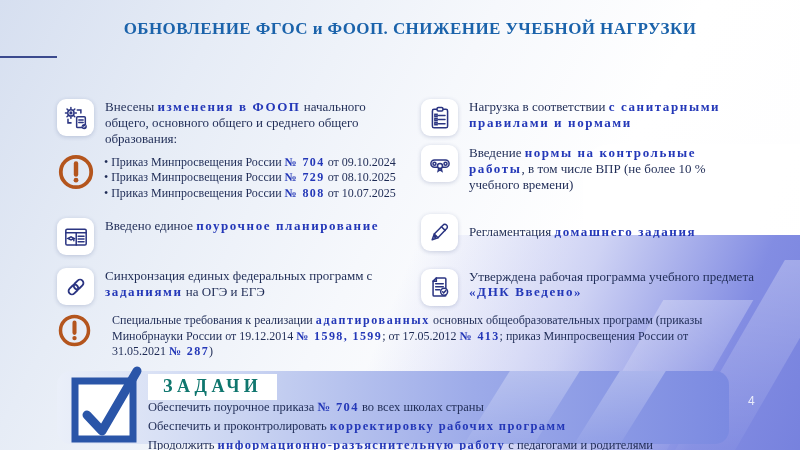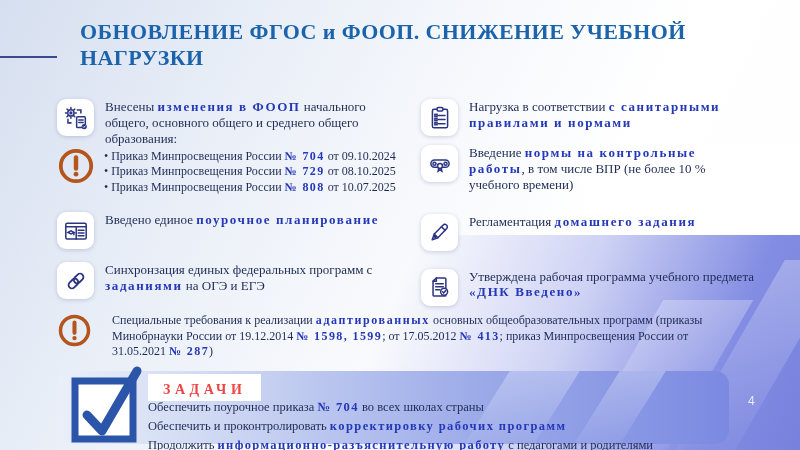--- a/index.html
+++ b/index.html
@@ -12,55 +12,55 @@
   .white-panel{position:absolute; left:583px; top:144px; width:250px; height:176px;
     background:rgba(255,255,255,.6); border-radius:26px;}
   #blob{position:absolute; left:160px; top:235px; right:-60px; bottom:-60px;
     background:linear-gradient(112deg, rgba(126,137,226,0) 32%, rgba(126,137,226,.38) 55%, rgba(120,131,224,.92) 76%, #7580dd 92%);}
   .streak{position:absolute; background:linear-gradient(180deg,rgba(255,255,255,.28),rgba(255,255,255,.04)); transform:skewX(-30deg);}
   .streak.s1{left:620px; top:300px; width:90px; height:150px;}
   .streak.s2{left:730px; top:260px; width:60px; height:190px;}
   .top-line{position:absolute; left:0; top:56px; width:57px; height:2px; background:#3b4a8e;}
 
   
-  .title{position:absolute; left:80px; top:19px; width:660px; text-align:left;
-    font-size:22px; font-weight:bold; color:#1b63ab; letter-spacing:.4px;}
+  .title{position:absolute; left:80px; top:19px; width:660px; text-align:center;
+    font-size:17px; font-weight:bold; color:#1b63ab; letter-spacing:.4px;}
 
   
   .row{display:flex; gap:11px; align-items:flex-start;}
-  .row.center{}
+  .row.center{align-items:center;}
   .tile{width:37px; height:37px; background:#fff; border-radius:9px; flex:none;
     box-shadow:0 1px 4px rgba(40,60,120,.22); display:flex; align-items:center; justify-content:center;}
   .txt{font-size:13px; line-height:1.22; color:#1e2b55;}
   .accent{color:#2438b8; font-weight:bold; letter-spacing:1.6px;}
   .num{color:#2438b8; font-weight:bold; letter-spacing:1.4px;}
 
   .left-col{position:absolute; left:57px; top:99px; width:352px;}
   .right-col{position:absolute; left:421px; top:99px; width:335px;}
 
-  .orders{display:flex; gap:9px; align-items:flex-start;}
+  .orders{display:flex; gap:9px; margin-top:6px; align-items:flex-start;}
   .orders ul{list-style:none; margin:2px 0 0 0; padding:0; font-size:12px; color:#1e2b55; line-height:1.32;}
   .orders li::before{content:"• "; color:#1e2b55;}
   .warn-badge{width:38px; height:38px; flex:none; display:flex; align-items:center; justify-content:center;}
 
   .mt16{margin-top:16px;} .mt13{margin-top:13px;} .mt9{margin-top:9px;}
   .mt21{margin-top:21px;} .mt18{margin-top:18px;}
 
   .special{position:absolute; left:57px; top:313px; width:678px; display:flex; gap:20px; align-items:flex-start;}
   .special .txt{font-size:12px; line-height:1.3; width:630px;}
 
   
   .band{position:absolute; left:57px; top:371px; width:672px; height:73px; border-radius:14px;
     background:linear-gradient(90deg,#eaeff9 0%,#ccd6f2 26%,#9dabe9 62%,#7b8ae1 100%); overflow:hidden;}
   .band .bstreak{position:absolute; background:linear-gradient(180deg,rgba(255,255,255,.30),rgba(255,255,255,.05)); transform:skewX(-32deg);}
   .band .b1{left:430px; top:0; width:70px; height:73px;}
   .band .b2{left:540px; top:0; width:46px; height:73px;}
   .checkbox-wrap{position:absolute; left:63px; top:363px; width:86px; height:86px;}
-  .tasks-label{position:absolute; left:148px; top:374px; background:#fff; padding:8px 15px 3px 15px;
-    font-size:14px; font-weight:bold; color:#ef4444; letter-spacing:4.5px;}
+  .tasks-label{position:absolute; left:148px; top:374px; background:#fff; padding:2px 15px 3px 15px;
+    font-size:18px; font-weight:bold; color:#0f766e; letter-spacing:4.5px;}
   .tasks-lines{position:absolute; left:148px; top:398px; width:575px; font-size:12.5px; line-height:1.5; color:#1e2b55;}
   .tasks-lines .accent{letter-spacing:1.4px;}
 
   .page-num{position:absolute; left:748px; top:394px; font-size:12px; color:#e9ecfa;
     font-family:"Liberation Sans", sans-serif;}
 
   svg{display:block;}
 </style>
 </head>
 <body>

